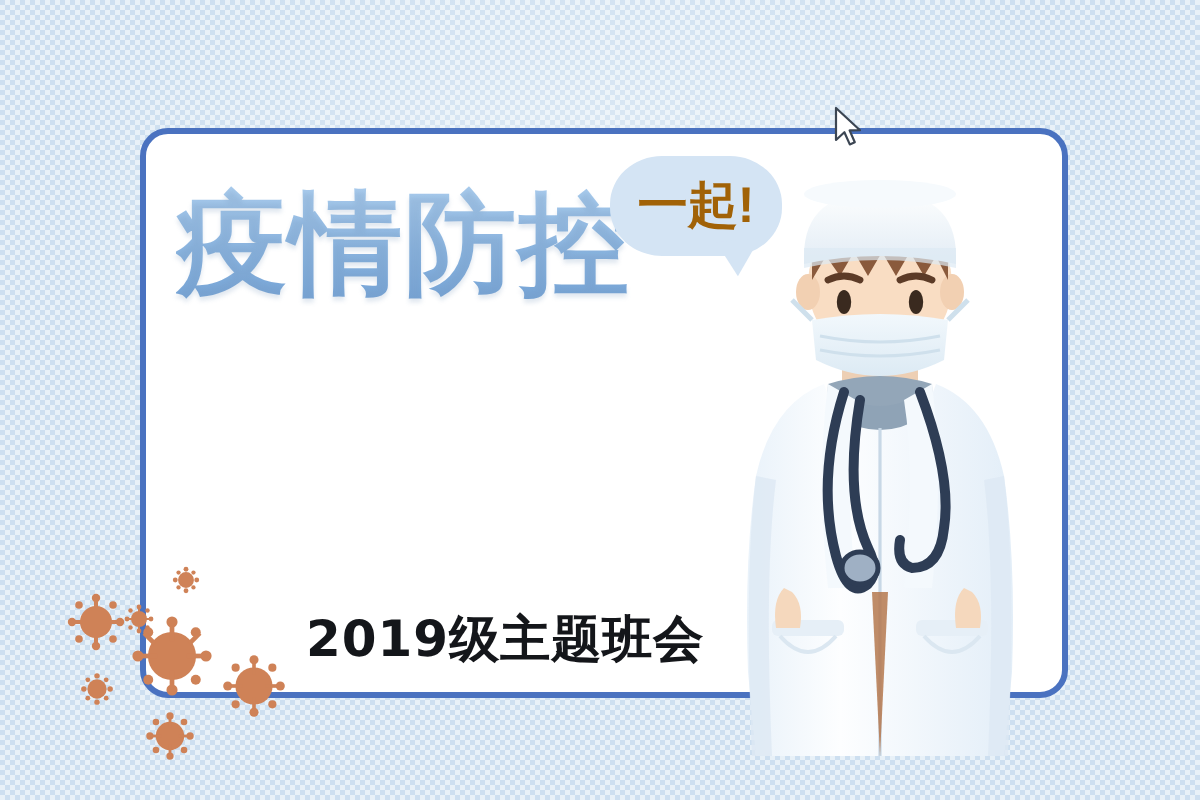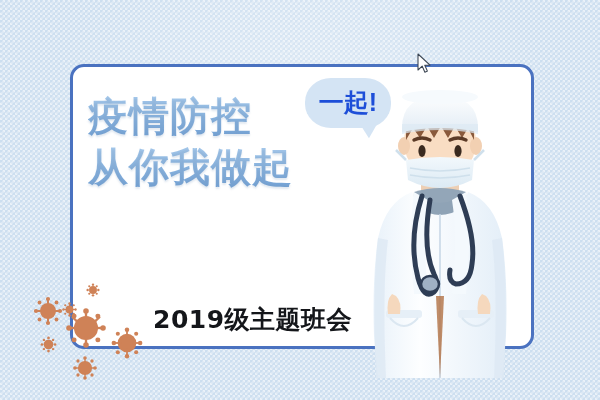--- a/index.html
+++ b/index.html
@@ -49,22 +49,22 @@
 
   
   .headline {
     position: absolute;
     left: 88px;
     top: 93px;
     width: 290px;
     z-index: 6;
   }
   .headline-line {
-    font-family: Liberation Serif, serif;
-    font-size: 40px;
+    font-family: Liberation Mono, monospace;
+    font-size: 56px;
     font-weight: 700;
     line-height: 1.18;
     letter-spacing: 1px;
     color: #93bbe2;
     background: linear-gradient(180deg, #a9cbec 0%, #8ab4df 48%, #6f9fd4 100%);
     -webkit-background-clip: text;
     background-clip: text;
     -webkit-text-fill-color: transparent;
     text-shadow: 0 2px 2px rgba(120,150,185,0.22);
     white-space: nowrap;
@@ -97,21 +97,21 @@
   }
   .bubble-text {
     position: absolute;
     inset: 0;
     display: flex;
     align-items: center;
     justify-content: center;
     font-family: Liberation Sans, sans-serif;
     font-size: 25px;
     font-weight: 700;
-    color: #1d4ed8;
+    color: #a16207;
     letter-spacing: 0px;
     padding-bottom: 2px;
     box-sizing: border-box;
   }
 
   
   .subtitle {
     position: absolute;
     left: 137px;
     top: 303px;
@@ -232,21 +232,20 @@
 
       <path d="M50 72 Q84 66 118 72 L116 92 Q84 108 52 92 Z" fill="url(#maskG)"></path>
       <path d="M50 72 L40 62 M118 72 L128 62" stroke="#cfe0ec" stroke-width="2.5" fill="none"></path>
       <path d="M54 80 Q84 86 114 80" stroke="#cfe0ec" stroke-width="1.6" fill="none"></path>
       <path d="M54 87 Q84 93 114 87" stroke="#cfe0ec" stroke-width="1.6" fill="none"></path>
     </svg>
   </div>
 
   <div class="headline">
     <div class="headline-line l1">疫情防控</div>
-    <div class="headline-line l2">从你我做起</div>
   </div>
 
   <div class="bubble">
     <div class="bubble-tail"></div>
     <div class="bubble-text">一起!</div>
   </div>
 
   <div class="subtitle">2019级主题班会</div>
 
   <div class="virus" style="left:33px; top:296px;">

